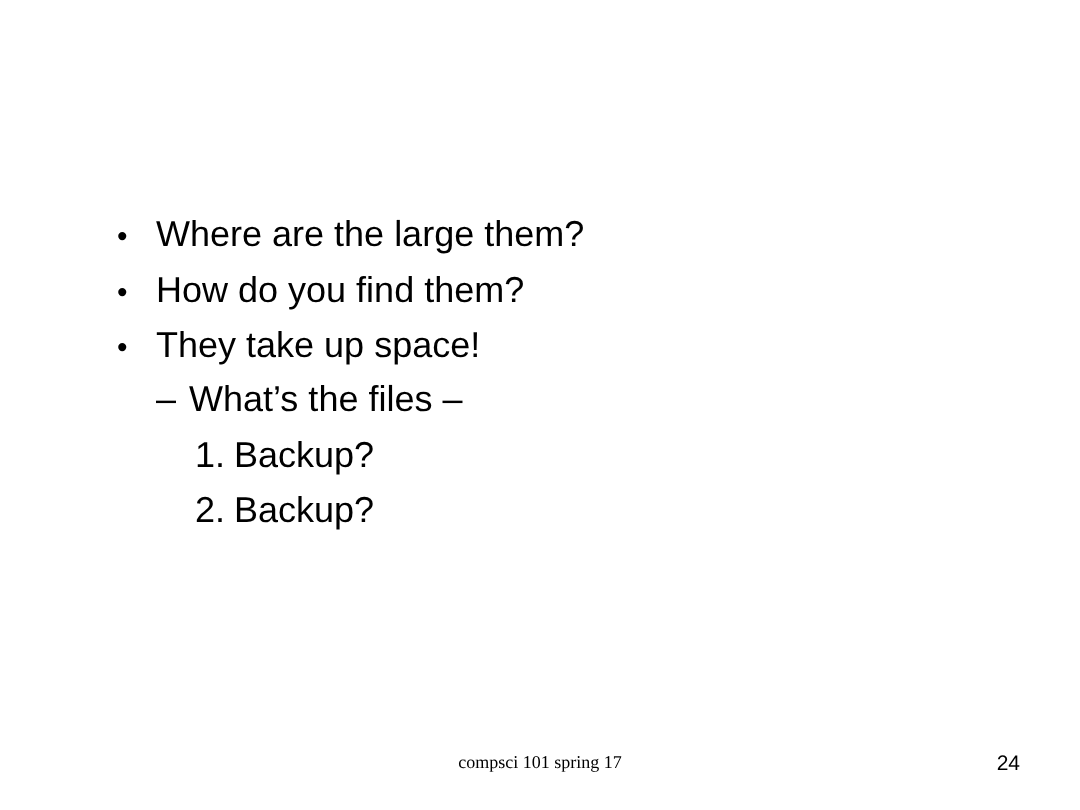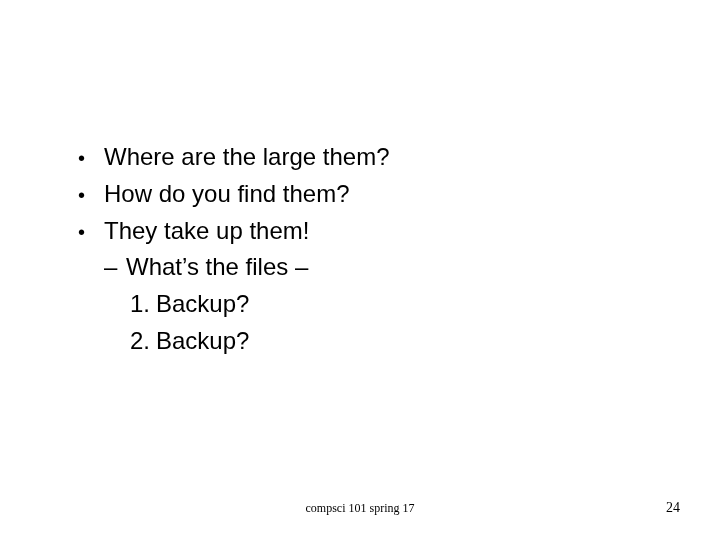--- a/index.html
+++ b/index.html
@@ -79,21 +79,21 @@
     left: 0;
     right: 0;
     text-align: center;
     font-family: "Times New Roman", Times, serif;
     font-size: 12px;
   }
   .footer-right {
     position: absolute;
     bottom: 24px;
     right: 40px;
-    font-family: Liberation Serif, serif;
+    font-family: Liberation Sans, sans-serif;
     font-size: 14px;
   }
 </style>
 </head>
 <body>
 
 <div class="slide">
 
 
   <div class="body">
@@ -107,21 +107,21 @@
 
     <div class="bullet-row">
       <div class="bullet-dot">•</div>
       <div class="bullet-text">
         <span>How do you </span><span class="bold">find them</span><span>?</span>
       </div>
     </div>
 
     <div class="bullet-row">
       <div class="bullet-dot">•</div>
-      <div class="bullet-text">They take up them!</div>
+      <div class="bullet-text">They take up space!</div>
     </div>
 
     <div class="dash-row">
       <div class="dash-mark">–</div>
       <div class="bullet-text">
         <span>What’s the files </span><span>–</span>
       </div>
     </div>
 
     <div class="num-row">

